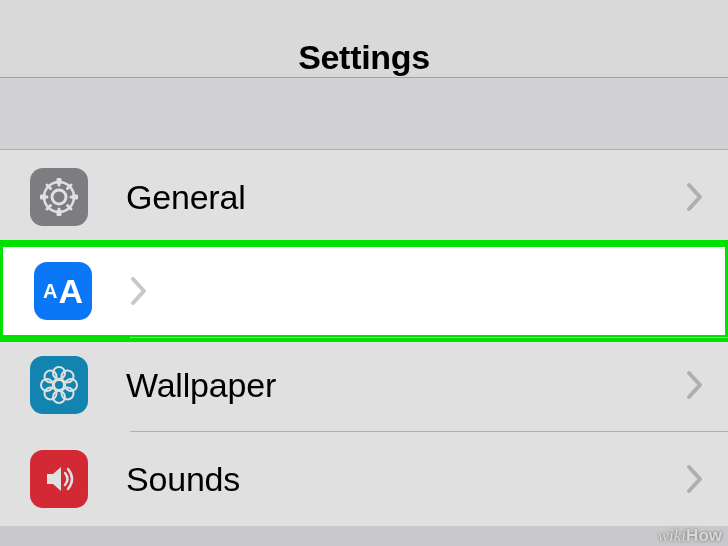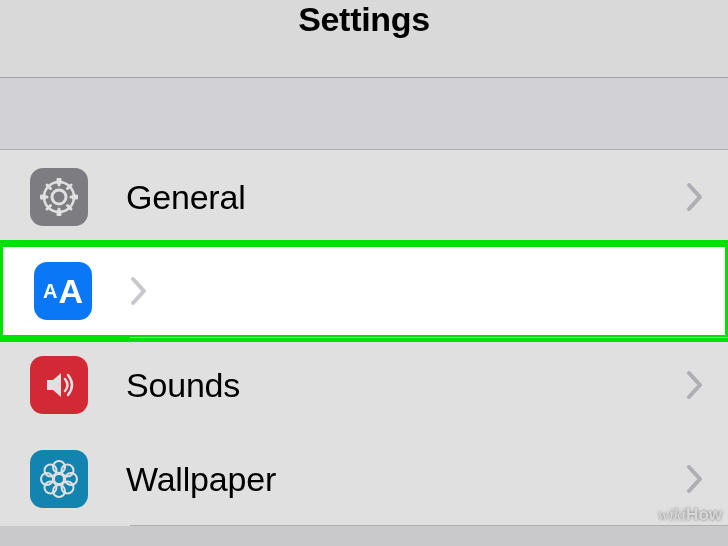--- a/index.html
+++ b/index.html
@@ -14,21 +14,21 @@
     .dim-overlay {
       position: absolute;
       inset: 0;
       background: rgba(0,0,0,0.12);
       pointer-events: none;
       z-index: 5;
     }
     .header {
       height: 78px;
       display: flex;
-      align-items: flex-start;
+      align-items: flex-end;
       justify-content: center;
       background: #f7f7f8;
       border-bottom: 1px solid #b8b8ba;
     }
     .header-title {
       font-size: 34px;
       font-weight: 600;
       color: #000;
       letter-spacing: -0.3px;
     }
@@ -84,21 +84,21 @@
     }
     .chevron {
       width: 18px;
       height: 30px;
       flex-shrink: 0;
     }
     .chevron svg { display: block; }
     .watermark {
       position: absolute;
       right: 6px;
-      bottom: 21px;
+      bottom: 0;
       font-size: 17px;
       color: #d8d8d8;
       font-family: Georgia, "Times New Roman", serif;
       font-style: italic;
       z-index: 20;
       text-shadow: 0 0 3px rgba(0,0,0,0.5);
     }
     .watermark .w1 { font-weight: normal; }
     .watermark .w2 { font-weight: bold; font-style: normal; font-family: -apple-system, Helvetica, Arial, sans-serif; }
     .aa-small { font-size: 20px; color: #fff; font-weight: 600; }
@@ -147,35 +147,20 @@
     </div>
     <div class="chevron">
       <svg width="18" height="30" viewBox="0 0 18 30">
           <path d="M3 3 L14 15 L3 27" stroke="#c7c7cc" stroke-width="4" fill="none" stroke-linecap="round" stroke-linejoin="round"></path>
         </svg>
     </div>
     <div class="row-sep"></div>
   </div>
 
   <div class="row">
-    <div class="icon-box icon-sounds">
-      <svg width="40" height="40" viewBox="0 0 40 40">
-        <path d="M8 15 L14 15 L22 8 L22 32 L14 25 L8 25 Z" fill="#fff"></path>
-        <path d="M26 14 Q31 20 26 26 M29 10 Q37 20 29 30" stroke="#fff" stroke-width="2.5" fill="none" stroke-linecap="round"></path>
-      </svg>
-    </div>
-    <div class="row-label">Sounds</div>
-    <div class="chevron">
-      <svg width="18" height="30" viewBox="0 0 18 30">
-          <path d="M3 3 L14 15 L3 27" stroke="#c7c7cc" stroke-width="4" fill="none" stroke-linecap="round" stroke-linejoin="round"></path>
-        </svg>
-    </div>
-  </div>
-
-  <div class="row">
     <div class="icon-box icon-wallpaper">
       <svg width="44" height="44" viewBox="0 0 44 44">
         <g fill="none" stroke="#fff" stroke-width="2">
           <circle cx="22" cy="22" r="5"></circle>
           <circle cx="22" cy="10" r="6"></circle>
           <circle cx="22" cy="34" r="6"></circle>
           <circle cx="10" cy="22" r="6"></circle>
           <circle cx="34" cy="22" r="6"></circle>
           <circle cx="13.5" cy="13.5" r="6"></circle>
           <circle cx="30.5" cy="30.5" r="6"></circle>
@@ -186,19 +171,34 @@
     </div>
     <div class="row-label">Wallpaper</div>
     <div class="chevron">
       <svg width="18" height="30" viewBox="0 0 18 30">
           <path d="M3 3 L14 15 L3 27" stroke="#c7c7cc" stroke-width="4" fill="none" stroke-linecap="round" stroke-linejoin="round"></path>
         </svg>
     </div>
     <div class="row-sep"></div>
   </div>
 
+  <div class="row">
+    <div class="icon-box icon-sounds">
+      <svg width="40" height="40" viewBox="0 0 40 40">
+        <path d="M8 15 L14 15 L22 8 L22 32 L14 25 L8 25 Z" fill="#fff"></path>
+        <path d="M26 14 Q31 20 26 26 M29 10 Q37 20 29 30" stroke="#fff" stroke-width="2.5" fill="none" stroke-linecap="round"></path>
+      </svg>
+    </div>
+    <div class="row-label">Sounds</div>
+    <div class="chevron">
+      <svg width="18" height="30" viewBox="0 0 18 30">
+          <path d="M3 3 L14 15 L3 27" stroke="#c7c7cc" stroke-width="4" fill="none" stroke-linecap="round" stroke-linejoin="round"></path>
+        </svg>
+    </div>
+  </div>
+
 </div>
 
 <div class="dim-overlay"></div>
 
 <div class="watermark">
   <span class="w1">wiki</span><span class="w2">How</span>
 </div>
 
 </body></html>

